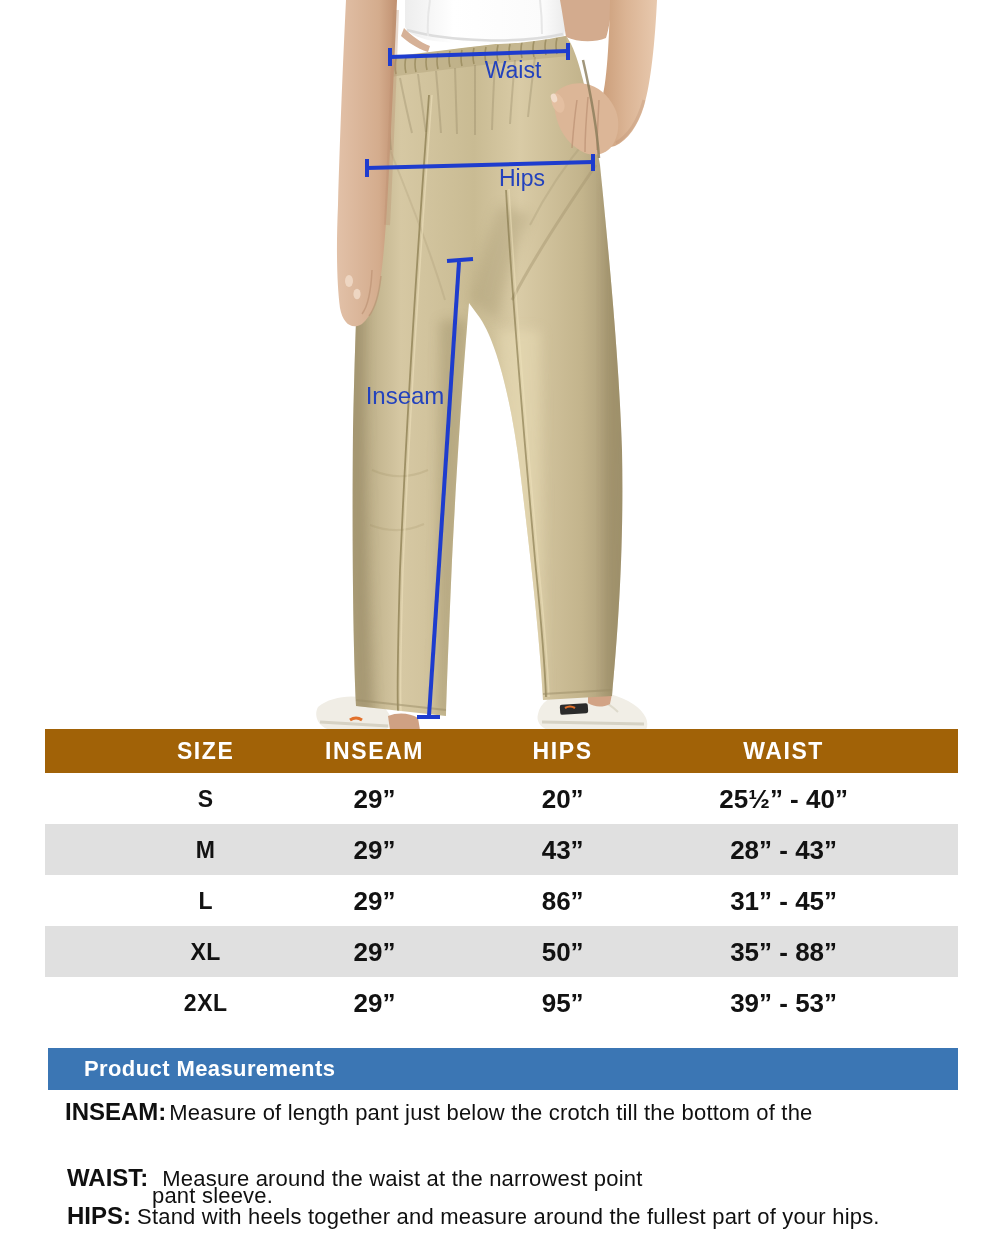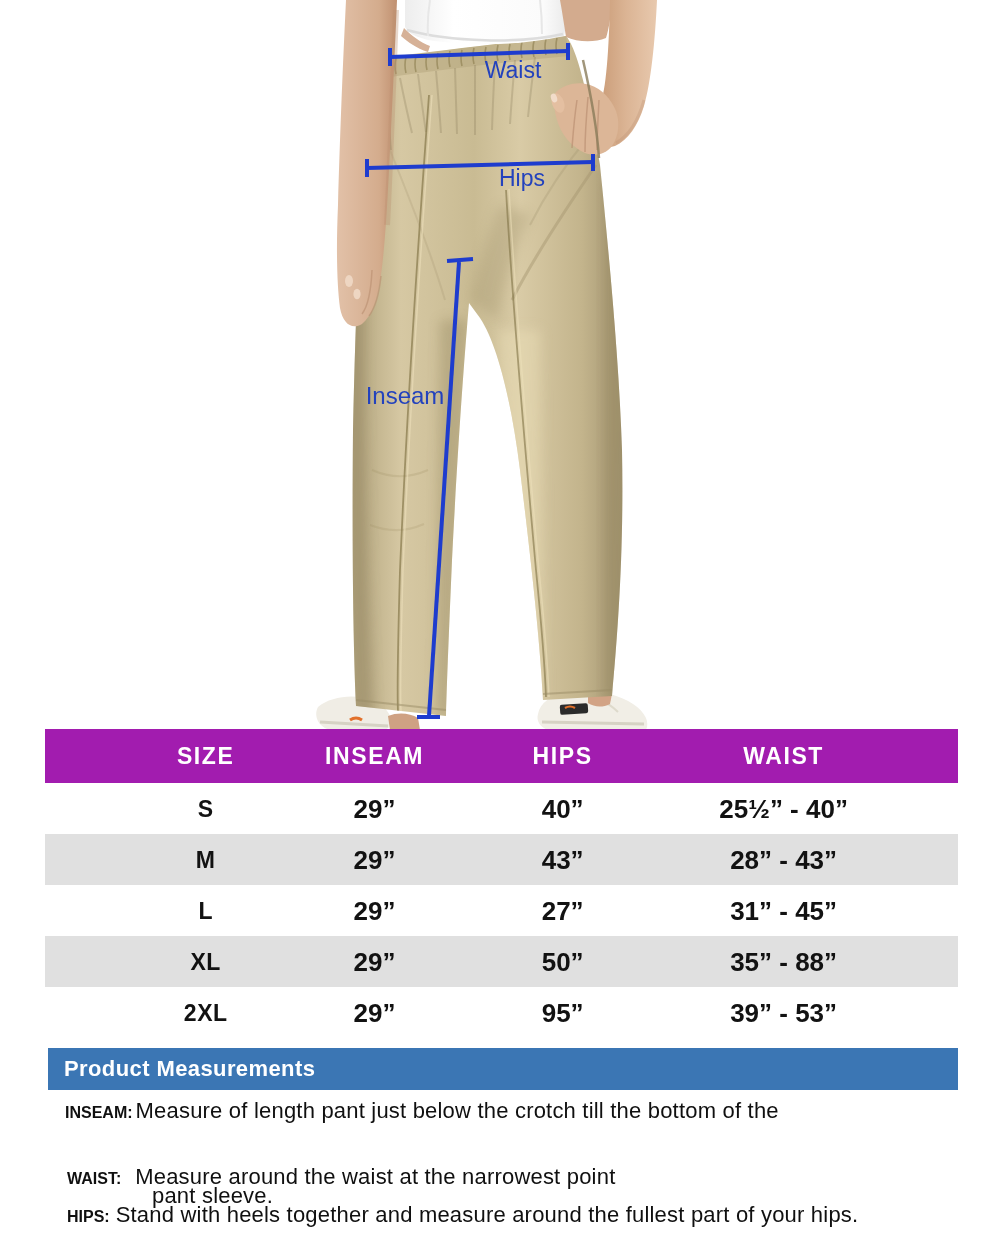--- a/index.html
+++ b/index.html
@@ -4,42 +4,42 @@
 <style>
   html,body{margin:0;padding:0;background:#ffffff;}
   .stage{
     position:relative;width:1000px;height:1250px;background:#ffffff;
     font-family:"Liberation Sans",sans-serif;overflow:hidden;text-align:center;
   }
   .photo{position:absolute;left:0;top:0;z-index:1;}
 
   
   .size-table{position:absolute;left:45px;top:729px;width:913px;z-index:2;}
-  .thead{position:relative;height:54px;background:#a21caf;}
+  .thead{position:relative;height:44px;background:#a16207;}
   .trow{position:relative;height:51px;background:#ffffff;}
   .trow.alt{background:#e0e0e0;}
   .hcell{
     position:absolute;top:50%;transform:translate(-50%,-50%);
     color:#ffffff;font-weight:bold;font-size:23px;letter-spacing:1.6px;white-space:nowrap;
   }
   .dcell{
     position:absolute;top:50%;transform:translate(-50%,-50%);
     color:#121212;font-weight:bold;font-size:26px;white-space:nowrap;
   }
   .dcell.sz{font-size:23px;letter-spacing:0.5px;}
   .c1{left:17.6%;} .c2{left:36.1%;} .c3{left:56.7%;} .c4{left:80.9%;}
 
   
   .pm-bar{
     position:absolute;left:48px;top:1048px;width:910px;height:42px;background:#3b76b4;
-    color:#ffffff;display:flex;align-items:center;box-sizing:border-box;padding-left:16px;
+    color:#ffffff;display:flex;align-items:center;box-sizing:border-box;padding-left:36px;
     font-size:22px;font-weight:bold;letter-spacing:0.4px;z-index:2;
   }
   .def-line{position:absolute;white-space:nowrap;font-size:22px;color:#101010;z-index:2;letter-spacing:0.2px;}
-  .def-label{font-weight:bold;font-size:16px;letter-spacing:0;}
+  .def-label{font-weight:bold;font-size:24px;letter-spacing:0;}
   .def-line.l1{left:65px;top:1098px;}
   .def-line.l1 .def-label{margin-right:3px;}
   .def-line.l2{left:152px;top:1183px;}
   .def-line.l3{left:67px;top:1164px;}
   .def-line.l3 .def-label{margin-right:14px;}
   .def-line.l4{left:67px;top:1202px;}
   .def-line.l4 .def-label{margin-right:6px;}
 
   .ann-label{font-family:"Liberation Sans",sans-serif;fill:#2342bd;}
 </style>
@@ -213,33 +213,33 @@
   <div class="size-table">
     <div class="thead">
       <span class="hcell c1">SIZE</span>
       <span class="hcell c2">INSEAM</span>
       <span class="hcell c3">HIPS</span>
       <span class="hcell c4">WAIST</span>
     </div>
     <div class="trow">
       <span class="dcell sz c1">S</span>
       <span class="dcell c2">29”</span>
-      <span class="dcell c3">40”</span>
+      <span class="dcell c3">20”</span>
       <span class="dcell c4">25½” - 40”</span>
     </div>
     <div class="trow alt">
       <span class="dcell sz c1">M</span>
       <span class="dcell c2">29”</span>
       <span class="dcell c3">43”</span>
       <span class="dcell c4">28” - 43”</span>
     </div>
     <div class="trow">
       <span class="dcell sz c1">L</span>
       <span class="dcell c2">29”</span>
-      <span class="dcell c3">27”</span>
+      <span class="dcell c3">86”</span>
       <span class="dcell c4">31” - 45”</span>
     </div>
     <div class="trow alt">
       <span class="dcell sz c1">XL</span>
       <span class="dcell c2">29”</span>
       <span class="dcell c3">50”</span>
       <span class="dcell c4">35” - 88”</span>
     </div>
     <div class="trow">
       <span class="dcell sz c1">2XL</span>

